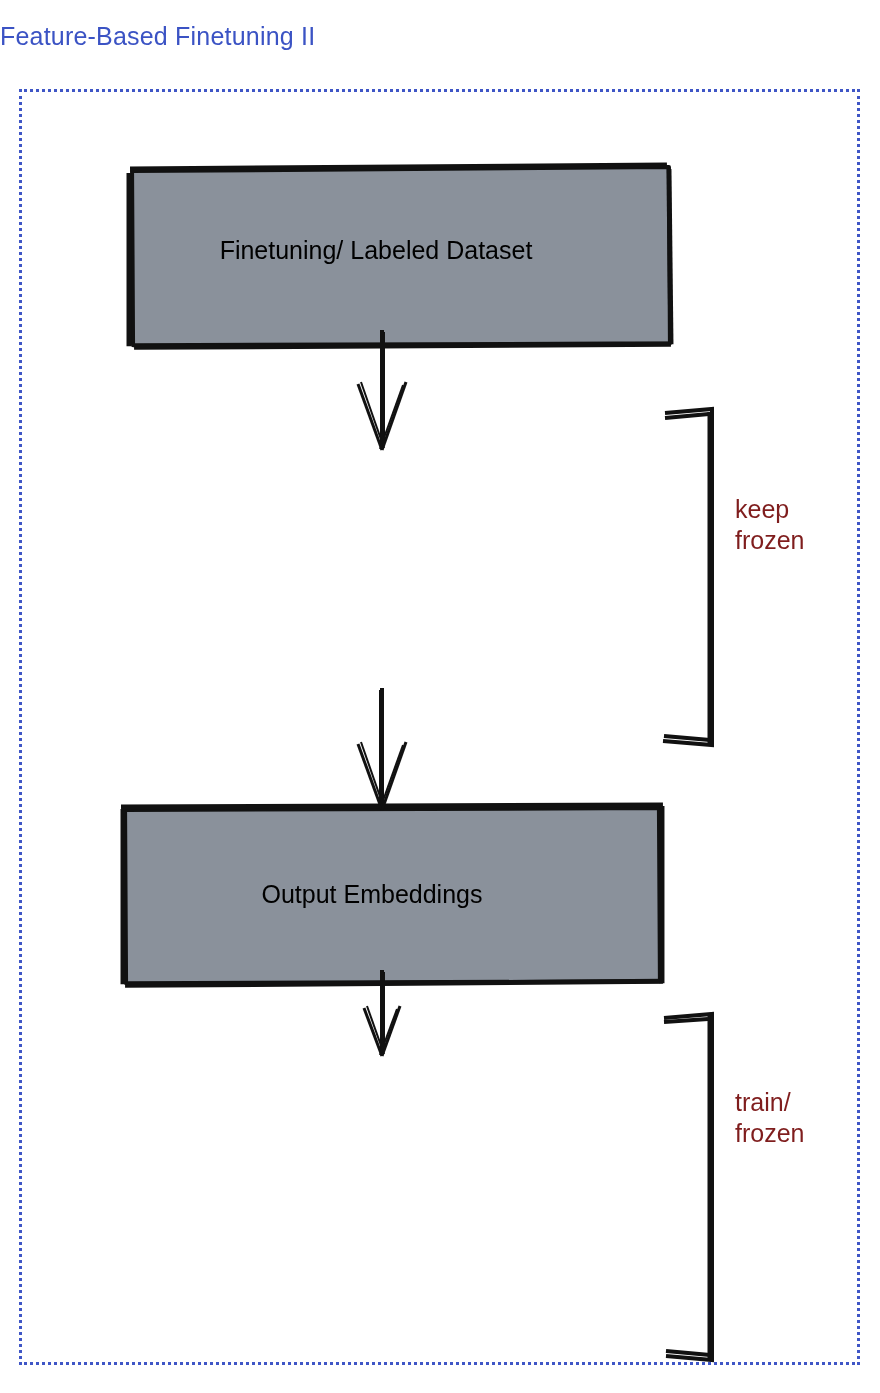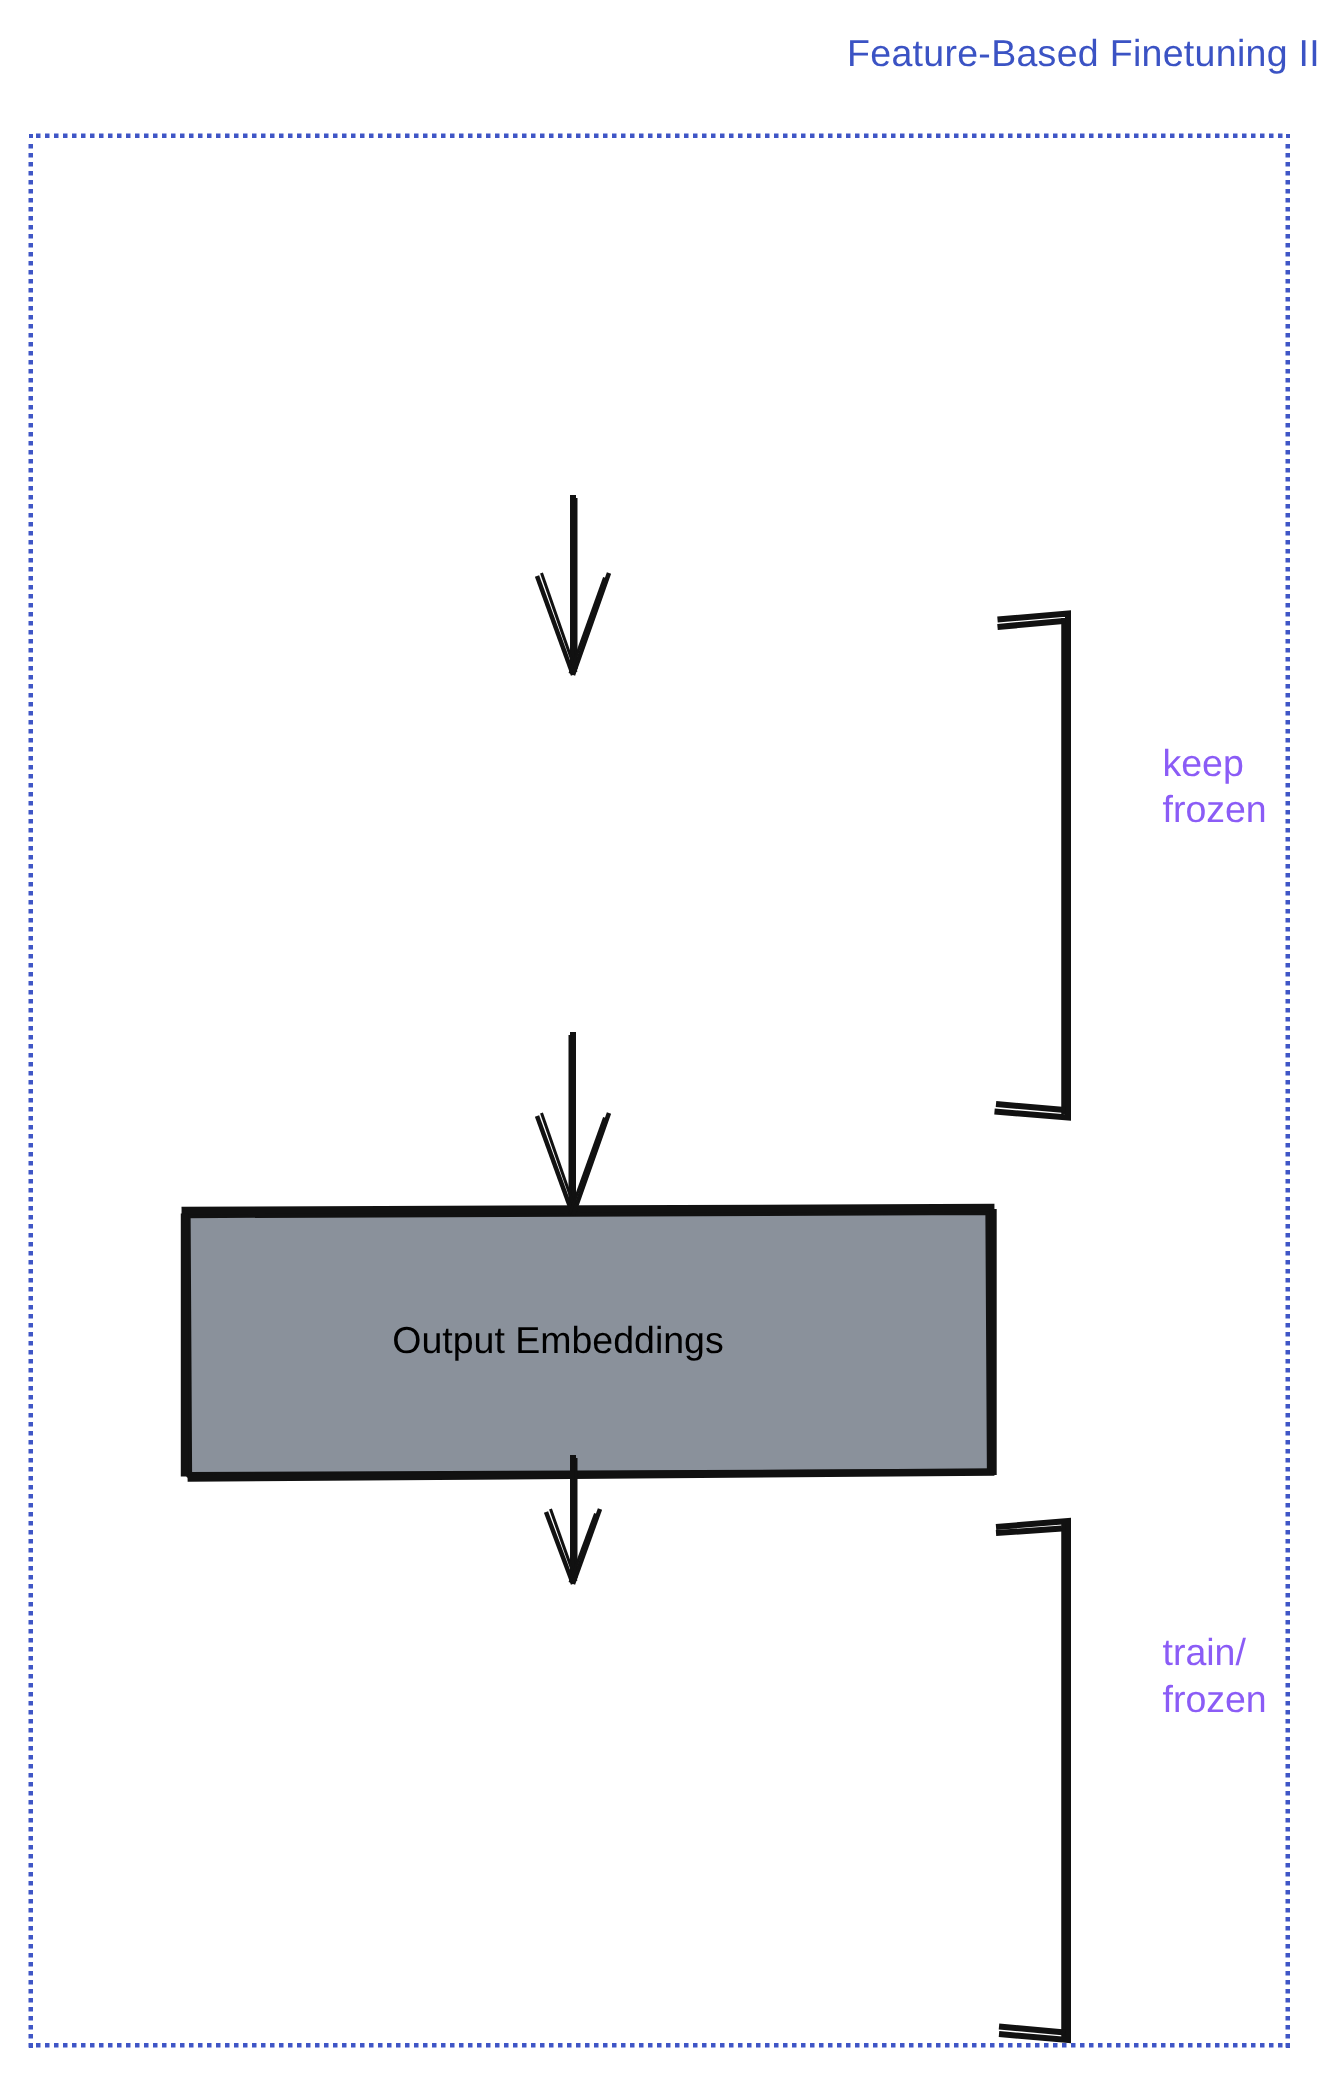--- a/index.html
+++ b/index.html
@@ -1,19 +1,19 @@
 <!DOCTYPE html>
 <html><head>
 <meta charset="utf-8">
 <style>
   html,body{margin:0;padding:0;background:#ffffff;}
   body{width:880px;height:1393px;position:relative;overflow:hidden;
        font-family:"Liberation Sans","DejaVu Sans",sans-serif;}
   #canvas{position:absolute;inset:0;width:880px;height:1393px;}
-  .title{position:absolute;left:0;top:22px;width:880px;text-align:right;
+  .title{position:absolute;left:0;top:22px;width:880px;text-align:left;
          font-size:25px;color:#3b53c4;letter-spacing:.2px;}
   .frame{position:absolute;left:19px;top:89px;width:841px;height:1276px;
          border:3px dotted #3f56c6;box-sizing:border-box;}
   .node{position:absolute;box-sizing:border-box;display:flex;align-items:center;
         justify-content:center;color:#000;}
   .node span{position:relative;z-index:3;font-size:25px;}
   .node .sk{position:absolute;inset:-6px -8px;z-index:1;overflow:visible;}
   .nbox1{left:133px;top:168px;width:532px;height:174px;}
   .nbox1 span{font-size:25px;transform:translate(-23px,-5px);}
   .nbox2{left:133px;top:446px;width:532px;height:254px;}
@@ -22,33 +22,43 @@
   .nbox3 span{transform:translate(-20px,0px);}
   .nbox4{left:133px;top:1046px;width:536px;height:224px;}
   .nbox4 span{transform:translate(-15px,4px);}
   .conn{position:absolute;z-index:2;overflow:visible;}
   .c1{left:330px;top:330px;width:120px;height:130px;}
   .c2{left:330px;top:688px;width:120px;height:128px;}
   .c3{left:330px;top:970px;width:120px;height:92px;}
   .brk{position:absolute;z-index:2;overflow:visible;}
   .brk1{left:655px;top:405px;width:70px;height:345px;}
   .brk2{left:650px;top:1008px;width:75px;height:360px;}
-  .annot{position:absolute;color:#8b5cf6;font-size:25px;line-height:1.22;z-index:4;margin-left:40px;}
+  .annot{position:absolute;color:#7f1d1d;font-size:25px;line-height:1.22;z-index:4;}
   .an1{left:735px;top:494px;}
   .an2{left:735px;top:1087px;}
 </style>
 </head>
 <body>
 
 <div id="canvas">
 
   <div class="title">Feature-Based Finetuning II</div>
 
   <div class="frame"></div>
 
+  <div class="node nbox1">
+    <svg class="sk" viewBox="0 0 544 186" preserveAspectRatio="none">
+      <path d="M7,9 L540,5 L541,180 L8,182 Z" fill="#8a919b" stroke="#111" stroke-width="4" stroke-linejoin="round"></path>
+      <path d="M5,7 L538,3" stroke="#111" stroke-width="5" fill="none"></path>
+      <path d="M4,11 L4,183" stroke="#111" stroke-width="5" fill="none"></path>
+      <path d="M9,184 L542,181" stroke="#111" stroke-width="5" fill="none"></path>
+      <path d="M540,7 L542,181" stroke="#111" stroke-width="5" fill="none"></path>
+    </svg>
+    <span>Finetuning/ Labeled Dataset</span>
+  </div>
 
   <svg class="conn c1" viewBox="0 0 120 130">
     <path d="M52,0 L52,118" stroke="#111" stroke-width="4" fill="none"></path>
     <path d="M54,2 L54,116" stroke="#111" stroke-width="2" fill="none"></path>
     <path d="M28,54 L52,120" stroke="#111" stroke-width="3" fill="none"></path>
     <path d="M31,52 L54,118" stroke="#111" stroke-width="2" fill="none"></path>
     <path d="M76,52 L52,120" stroke="#111" stroke-width="3" fill="none"></path>
     <path d="M73,55 L50,119" stroke="#111" stroke-width="2" fill="none"></path>
   </svg>
 

